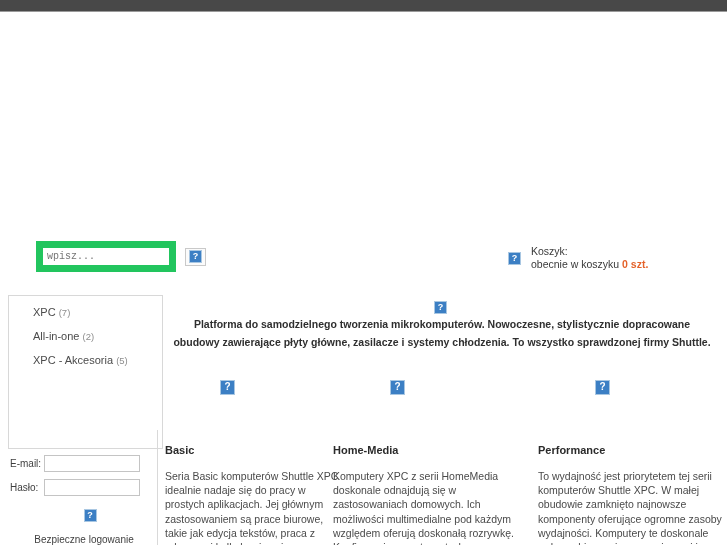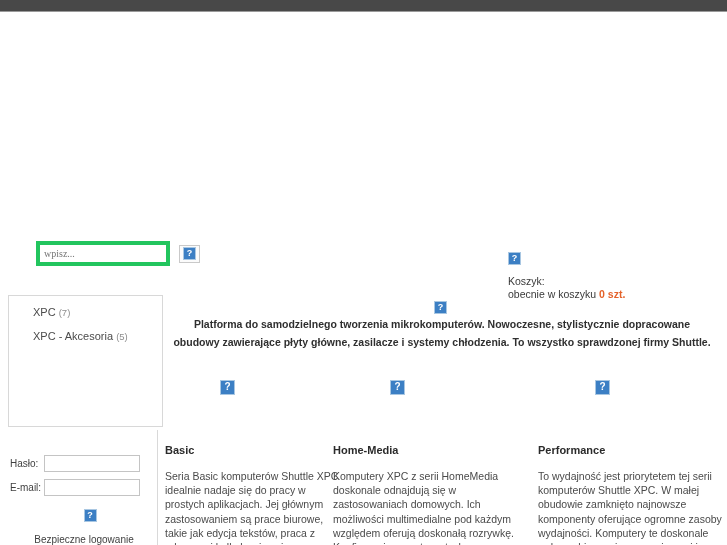--- a/index.html
+++ b/index.html
@@ -63,23 +63,23 @@
     position: absolute;
     left: 36px;
     top: 241px;
     display: flex;
     align-items: center;
     gap: 9px;
   }
   .search-input {
     width: 118px;
     height: 15px;
-    border: 4px solid #22c55e;
+    border: 7px solid #22c55e;
     background: #ffffff;
-    font-family: Liberation Serif, serif;
+    font-family: Liberation Mono, monospace;
     font-size: 10px;
     color: #555555;
     padding: 1px 4px;
     box-sizing: content-box;
     outline: none;
   }
   .search-btn {
     width: 21px;
     height: 18px;
     border: 1px solid #c9c9c9;
@@ -93,42 +93,41 @@
   }
 
   
   .cart-block {
     position: absolute;
     left: 508px;
     top: 245px;
     display: flex;
     align-items: flex-start;
     gap: 10px;
-    flex-direction: column;
   }
   .cart-icon-wrap {
     padding-top: 6px;
   }
   .cart-lines {
     line-height: 13px;
     font-size: 10.5px;
     color: #3a3a3a;
   }
   .cart-count {
     color: #e4622a;
     font-weight: bold;
   }
 
   
   .cat-box {
     position: absolute;
     left: 8px;
     top: 295px;
     width: 155px;
-    height: 132px;
+    height: 154px;
     border: 1px solid #d8d8d8;
     background: #ffffff;
     box-sizing: border-box;
   }
   .cat-list {
     list-style: none;
     margin: 0;
     padding: 9px 0 0 0;
   }
   .cat-list li {
@@ -285,20 +284,24 @@
   </div>
 </div>
 
 <div class="cat-box">
   <ul class="cat-list">
     <li>
       <span>XPC</span>
       <span class="cat-count">(7)</span>
     </li>
     <li>
+      <span>All-in-one</span>
+      <span class="cat-count">(2)</span>
+    </li>
+    <li>
       <span>XPC - Akcesoria</span>
       <span class="cat-count">(5)</span>
     </li>
   </ul>
 </div>
 
 <div class="v-divider"></div>
 
 <div class="hero-icon">
   <span class="broken-img"></span>
@@ -324,26 +327,26 @@
 <div class="col col-3">
   <div class="col-img">
     <span class="broken-img lg"></span>
   </div>
   <div class="col-title">Performance</div>
   <div class="col-body">To wydajność jest priorytetem tej serii komputerów Shuttle XPC. W małej obudowie zamknięto najnowsze komponenty oferujące ogromne zasoby wydajności. Komputery te doskonale radzą sobie z najnowszymi grami i bardzo wymagającymi aplikacjami.</div>
 </div>
 
 <div class="login-box">
   <div class="login-row">
+    <div class="login-label">E-mail:</div>
+    <input class="login-input" type="text" style="">
+  </div>
+  <div class="login-row">
     <div class="login-label">Hasło:</div>
     <input class="login-input" type="password" style="">
-  </div>
-  <div class="login-row">
-    <div class="login-label">E-mail:</div>
-    <input class="login-input" type="text" style="">
   </div>
   <div class="login-submit-wrap">
     <button class="login-submit">
       <span class="broken-img"></span>
     </button>
   </div>
   <div class="login-note">Bezpieczne logowanie</div>
 </div>
 
 </body></html>

